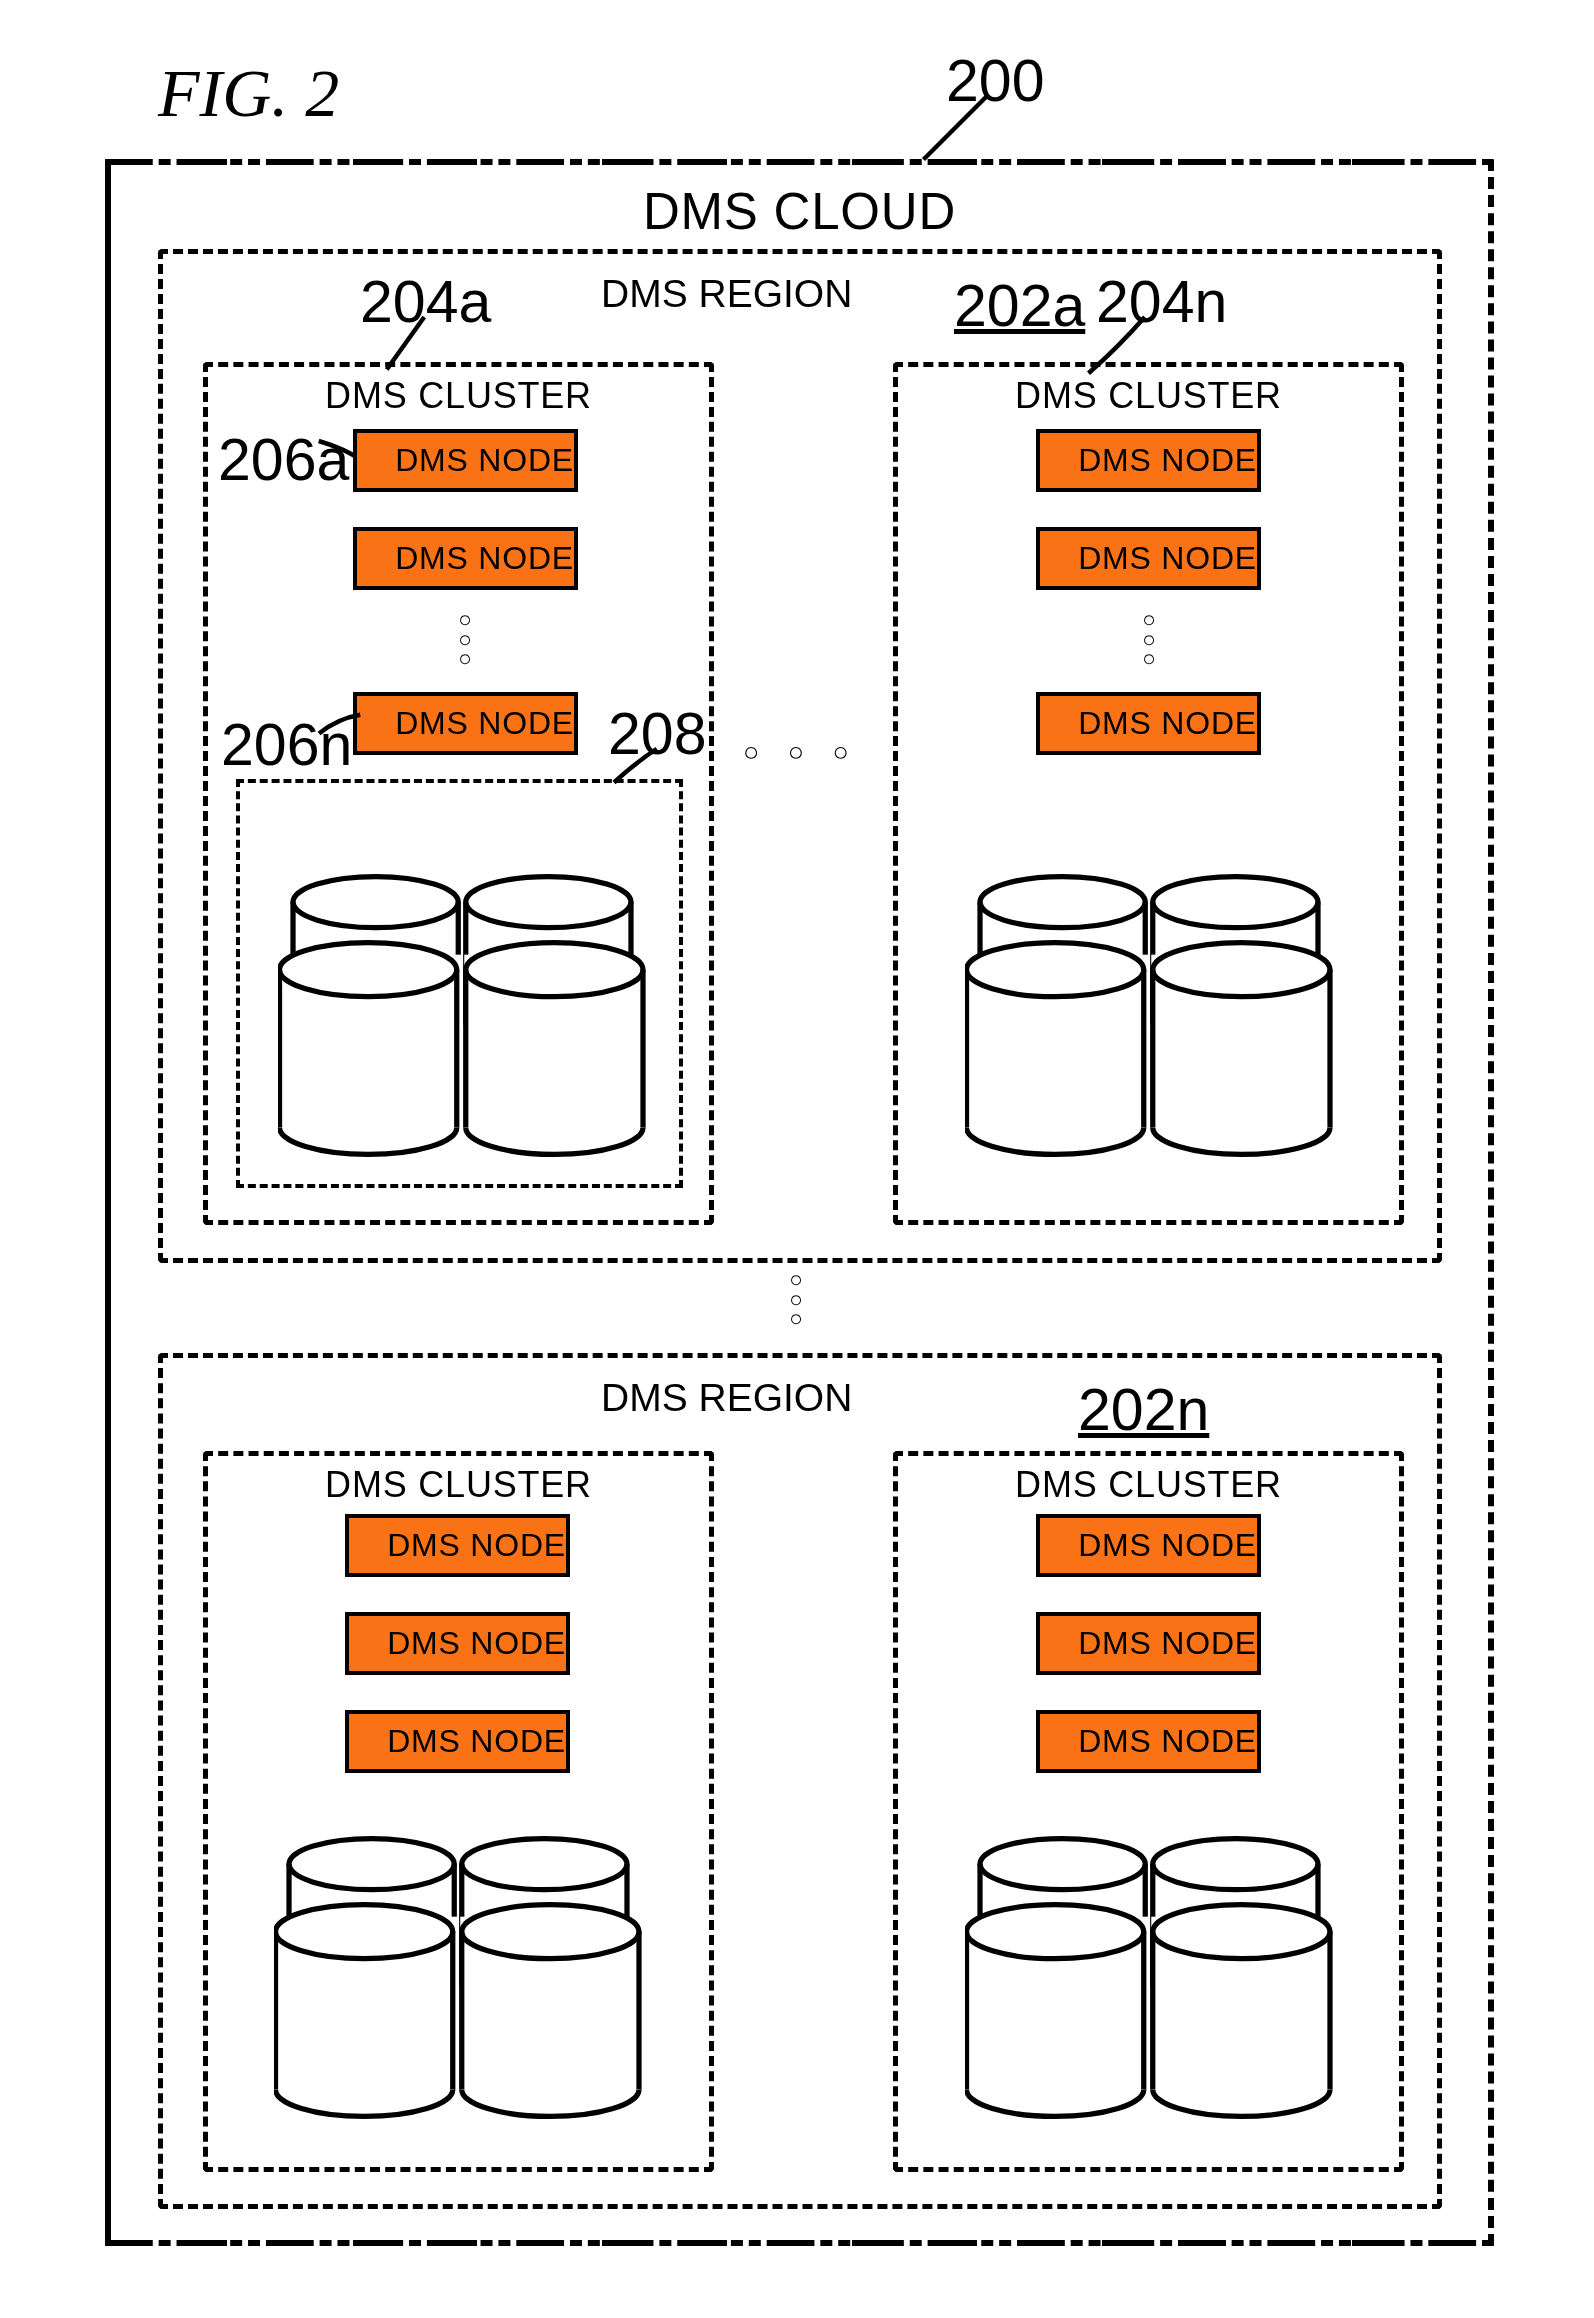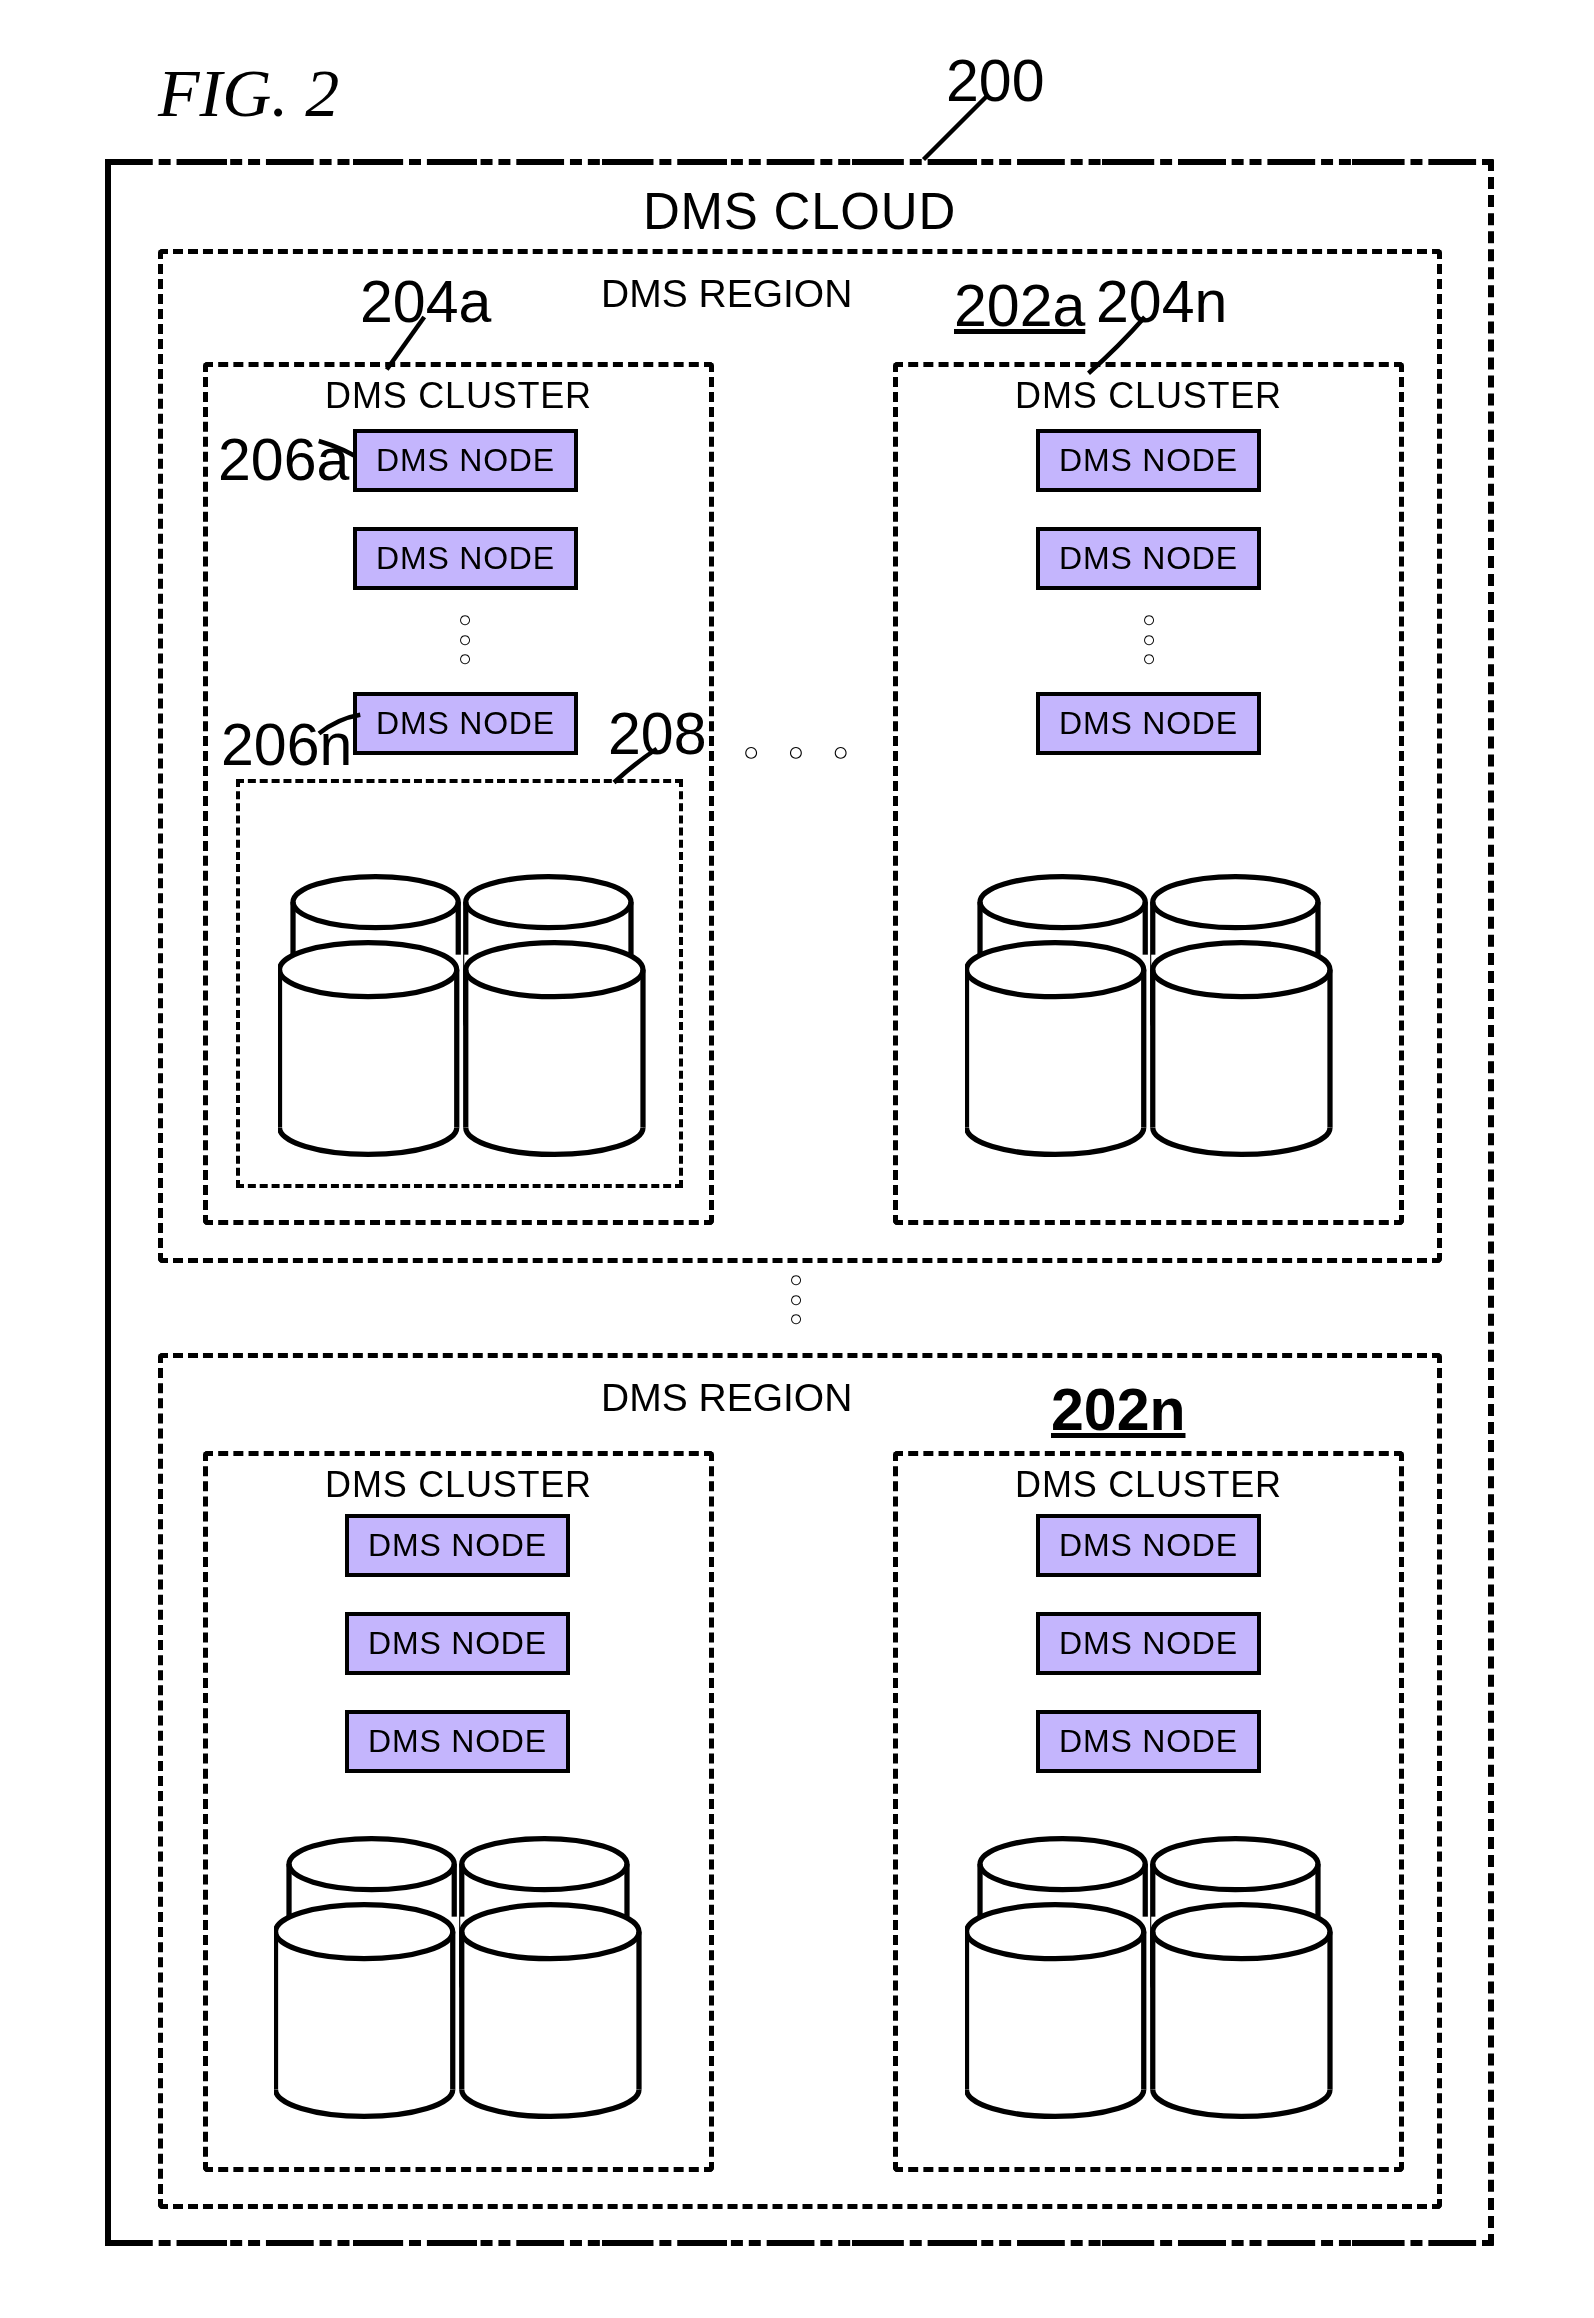--- a/index.html
+++ b/index.html
@@ -47,23 +47,23 @@
     letter-spacing: 0.8px;
   }
   .cluster-title {
     font-size: 36px;
     letter-spacing: 0.8px;
   }
   .node {
     position: absolute;
     border: 4.5px solid #000;
     font-size: 32px;
-    text-align: center;
+    text-align: right;
     padding: 9px 0;
-    background: #c4b5fd;
+    background: #f97316;
     letter-spacing: 0.8px;
   }
   .vdots {
     position: absolute;
     width: 30px;
     text-align: center;
     font-size: 22.5px;
     line-height: 19.5px;
     letter-spacing: 0;
   }
@@ -224,21 +224,21 @@
   </div>
 
   <div class="vdots" style="left:751px; top:1231px;">
       <span>○</span>
       <span>○</span>
       <span>○</span>
     </div>
 
   <div class="dashed-box" style="left:128px; top:1314px; width:1284px; height:856px;"></div>
   <div style="position:absolute; left:571px; top:1337px; font-size:39px;">DMS REGION</div>
-  <div class="ref-label underline" style="left:1021px; top:1337px;font-weight:bold;">202n</div>
+  <div class="ref-label underline" style="left:1048px; top:1337px;">202n</div>
 
   <div class="dashed-box" style="left:173px; top:1412px; width:511px; height:721px;"></div>
   <div class="box-title cluster-title" style="left:173px; top:1425px; width:511px; position:absolute;">DMS CLUSTER</div>
   <div class="node" style="left:315px; top:1475px; width:225px;">DMS NODE</div>
   <div class="node" style="left:315px; top:1573px; width:225px;">DMS NODE</div>
   <div class="node" style="left:315px; top:1671px; width:225px;">DMS NODE</div>
   <div class="cyls" style="left:244px; top:1780px; width:368px; height:308px;">
     <svg width="368" height="308" viewBox="0 0 490 410">
       <g stroke="#000" stroke-width="7" fill="#fff">
         <ellipse cx="130" cy="60" rx="110" ry="34"></ellipse>

